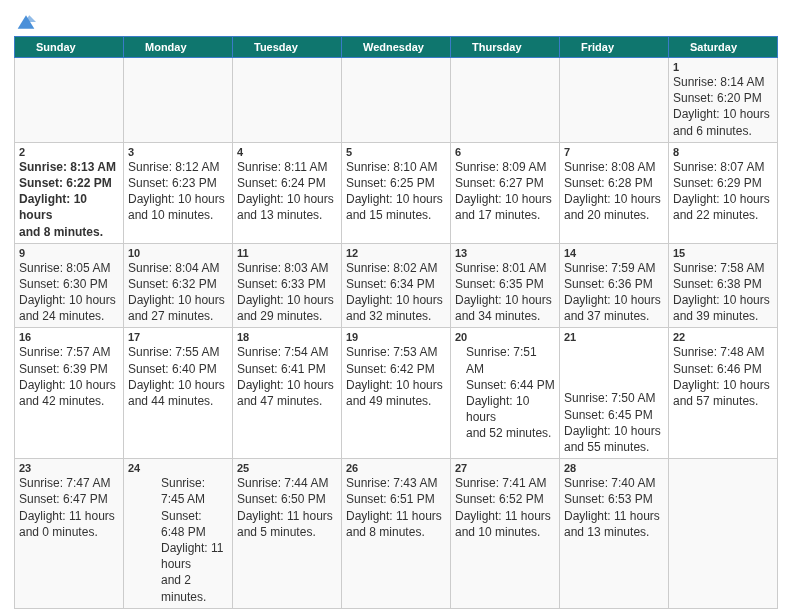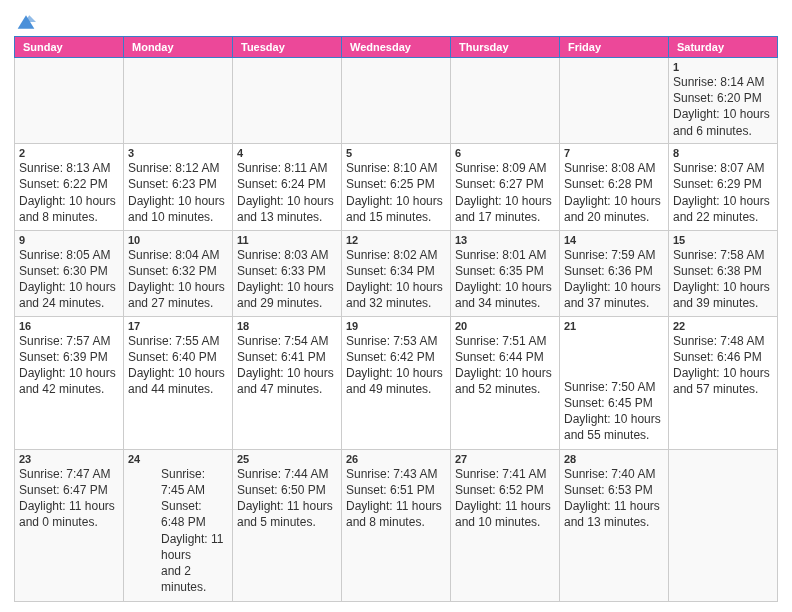--- a/index.html
+++ b/index.html
@@ -58,25 +58,25 @@
       font-size: 15px;
       color: #555;
     }
     .calendar-table {
       width: 100%;
       border-collapse: collapse;
       flex: 1;
       table-layout: fixed;
     }
     .calendar-table thead th {
-      background: #ec4899;
+      background: #0f766e;
       color: #fff;
       font-size: 11px;
       font-weight: bold;
-      padding: 4px 8px;
+      padding: 4px 21px;
       text-align: left;
       border: 1px solid #3a7bc8;
     }
     .calendar-table tbody td {
       border: 1px solid #ccc;
       vertical-align: top;
       padding: 3px 4px;
       font-size: 9px;
       color: #333;
       height: 80px;
@@ -148,21 +148,21 @@
             <span class="day-number">1</span>
             <div class="day-info" style="white-space: pre-line;">Sunrise: 8:14 AM
 Sunset: 6:20 PM
 Daylight: 10 hours
 and 6 minutes.</div>
           </td>
         </tr>
         <tr>
           <td>
             <span class="day-number">2</span>
-            <div class="day-info" style="white-space: pre-line;">Sunrise: 8:13 AM
+            <div class="day-info" style="white-space: pre-line; font-weight: bold;">Sunrise: 8:13 AM
 Sunset: 6:22 PM
 Daylight: 10 hours
 and 8 minutes.</div>
           </td>
           <td>
             <span class="day-number">3</span>
             <div class="day-info" style="white-space: pre-line;">Sunrise: 8:12 AM
 Sunset: 6:23 PM
 Daylight: 10 hours
 and 10 minutes.</div>
@@ -278,21 +278,21 @@
           </td>
           <td>
             <span class="day-number">19</span>
             <div class="day-info" style="white-space: pre-line;">Sunrise: 7:53 AM
 Sunset: 6:42 PM
 Daylight: 10 hours
 and 49 minutes.</div>
           </td>
           <td>
             <span class="day-number">20</span>
-            <div class="day-info" style="white-space: pre-line;">Sunrise: 7:51 AM
+            <div class="day-info" style="white-space: pre-line; margin-left: 11px;">Sunrise: 7:51 AM
 Sunset: 6:44 PM
 Daylight: 10 hours
 and 52 minutes.</div>
           </td>
           <td>
             <span class="day-number">21</span>
             <div class="day-info" style="white-space: pre-line; margin-top: 47px;">Sunrise: 7:50 AM
 Sunset: 6:45 PM
 Daylight: 10 hours
 and 55 minutes.</div>

